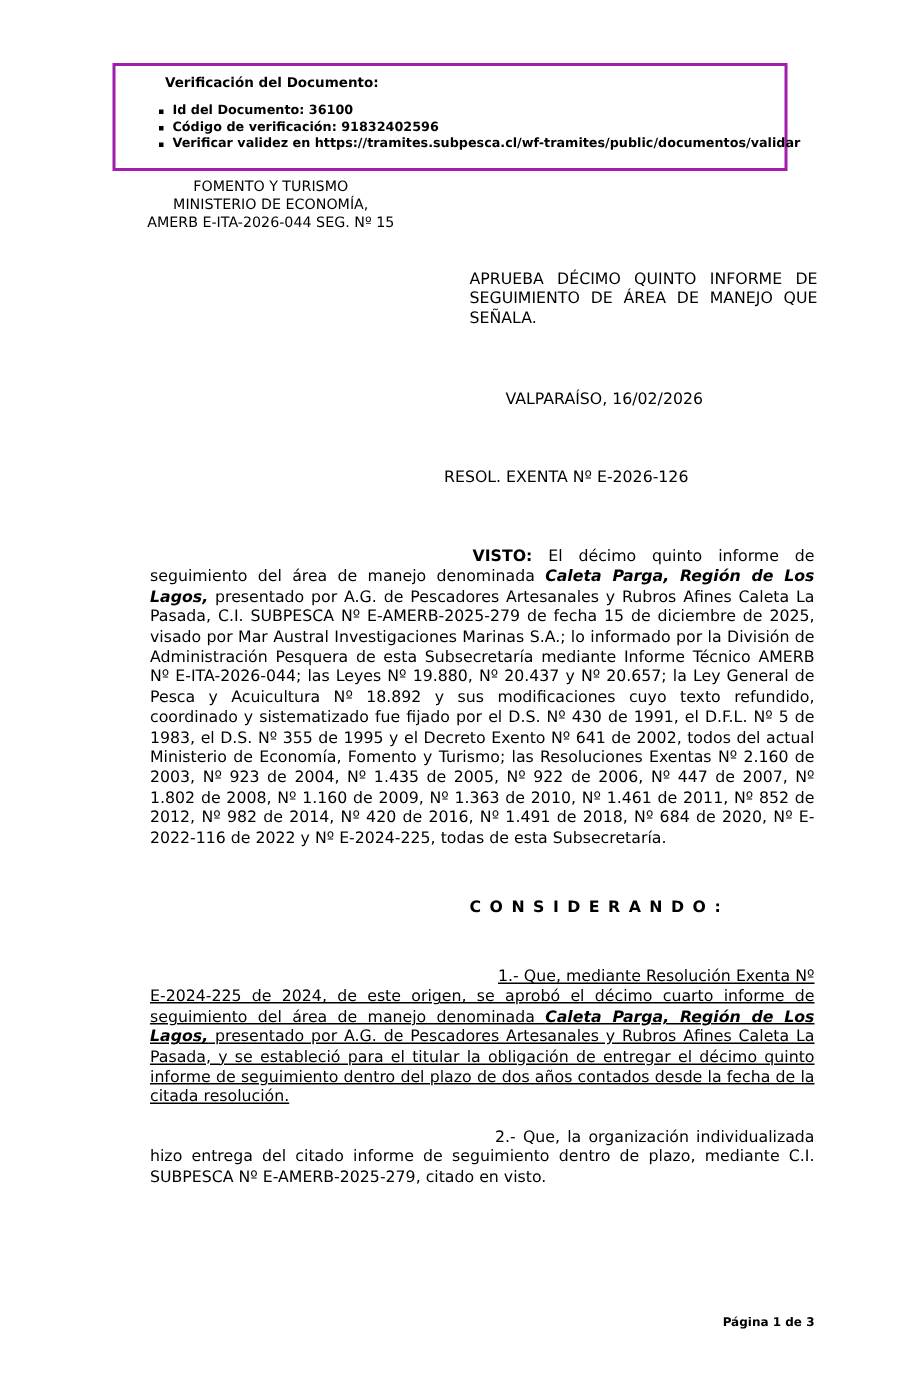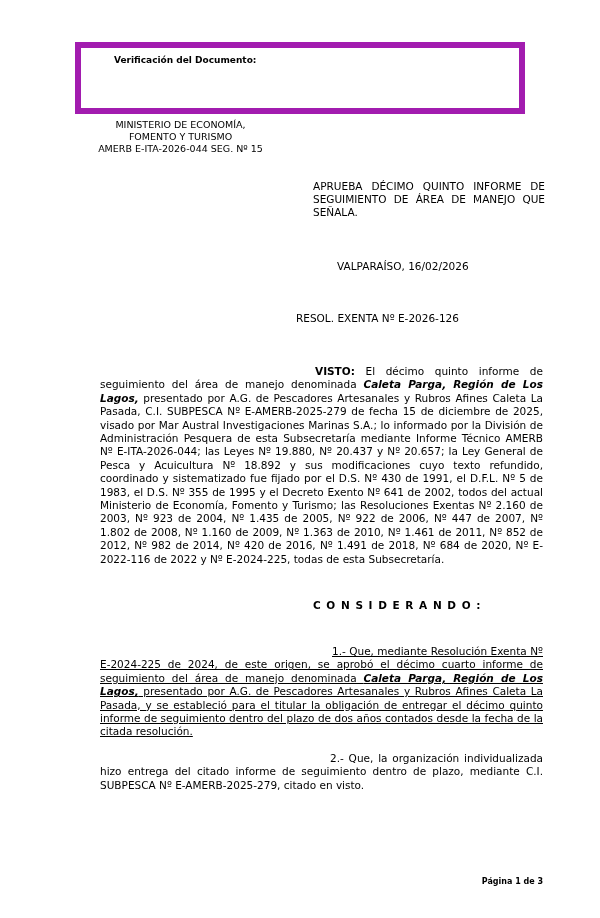--- a/index.html
+++ b/index.html
@@ -7,21 +7,21 @@
     position:relative;
     width:600px;height:918px;
     background:#ffffff;
     color:#000;
     font-family:"DejaVu Sans", sans-serif;
     overflow:hidden;
   }
   
   .verify-box{
     position:absolute;left:75px;top:42px;width:450px;height:72px;
-    border:6px solid #a21caf;
+    border:2px solid #a21caf;
     box-sizing:border-box;
     background:#fff;
   }
   .verify-title{
     margin:7px 0 0 33px;
     font-size:9px;font-weight:bold;
   }
   .verify-list{
     margin:8px 0 0 0;padding:0 0 0 38px;
     list-style:none;
@@ -82,25 +82,30 @@
     font-size:8px;font-weight:bold;
   }
 </style>
 </head>
 <body>
 
 <div class="page">
 
   <div class="verify-box">
     <div class="verify-title">Verificación del Documento:</div>
+    <ul class="verify-list">
+        <li>Id del Documento: 36100</li>
+        <li>Código de verificación: 91832402596</li>
+        <li>Verificar validez en https://tramites.subpesca.cl/wf-tramites/public/documentos/validar</li>
+      </ul>
   </div>
 
   <div class="letterhead">
+    <div>FOMENTO Y TURISMO</div>
     <div>MINISTERIO DE ECONOMÍA,</div>
-    <div>FOMENTO Y TURISMO</div>
     <div>AMERB E-ITA-2026-044 SEG. Nº 15</div>
   </div>
 
   <div class="subject">APRUEBA DÉCIMO QUINTO INFORME DE SEGUIMIENTO DE ÁREA DE MANEJO QUE SEÑALA.</div>
 
   <div class="place-date">VALPARAÍSO, 16/02/2026</div>
 
   <div class="resolution-number">RESOL. EXENTA Nº E-2026-126</div>
 
   <div class="para para-visto"><span class="run-bold">VISTO:</span><span> El décimo quinto informe de seguimiento del área de manejo denominada </span><span class="run-bolditalic">Caleta Parga, Región de Los Lagos,</span><span> presentado por A.G. de Pescadores Artesanales y Rubros Afines Caleta La Pasada, C.I. SUBPESCA Nº E-AMERB-2025-279 de fecha 15 de diciembre de 2025, visado por Mar Austral Investigaciones Marinas S.A.; lo informado por la División de Administración Pesquera de esta Subsecretaría mediante Informe Técnico AMERB Nº E-ITA-2026-044; las Leyes Nº 19.880, Nº 20.437 y Nº 20.657; la Ley General de Pesca y Acuicultura Nº 18.892 y sus modificaciones cuyo texto refundido, coordinado y sistematizado fue fijado por el D.S. Nº 430 de 1991, el D.F.L. Nº 5 de 1983, el D.S. Nº 355 de 1995 y el Decreto Exento Nº 641 de 2002, todos del actual Ministerio de Economía, Fomento y Turismo; las Resoluciones Exentas Nº 2.160 de 2003, Nº 923 de 2004, Nº 1.435 de 2005, Nº 922 de 2006, Nº 447 de 2007, Nº 1.802 de 2008, Nº 1.160 de 2009, Nº 1.363 de 2010, Nº 1.461 de 2011, Nº 852 de 2012, Nº 982 de 2014, Nº 420 de 2016, Nº 1.491 de 2018, Nº 684 de 2020, Nº E-2022-116 de 2022 y Nº E-2024-225, todas de esta Subsecretaría.</span></div>

